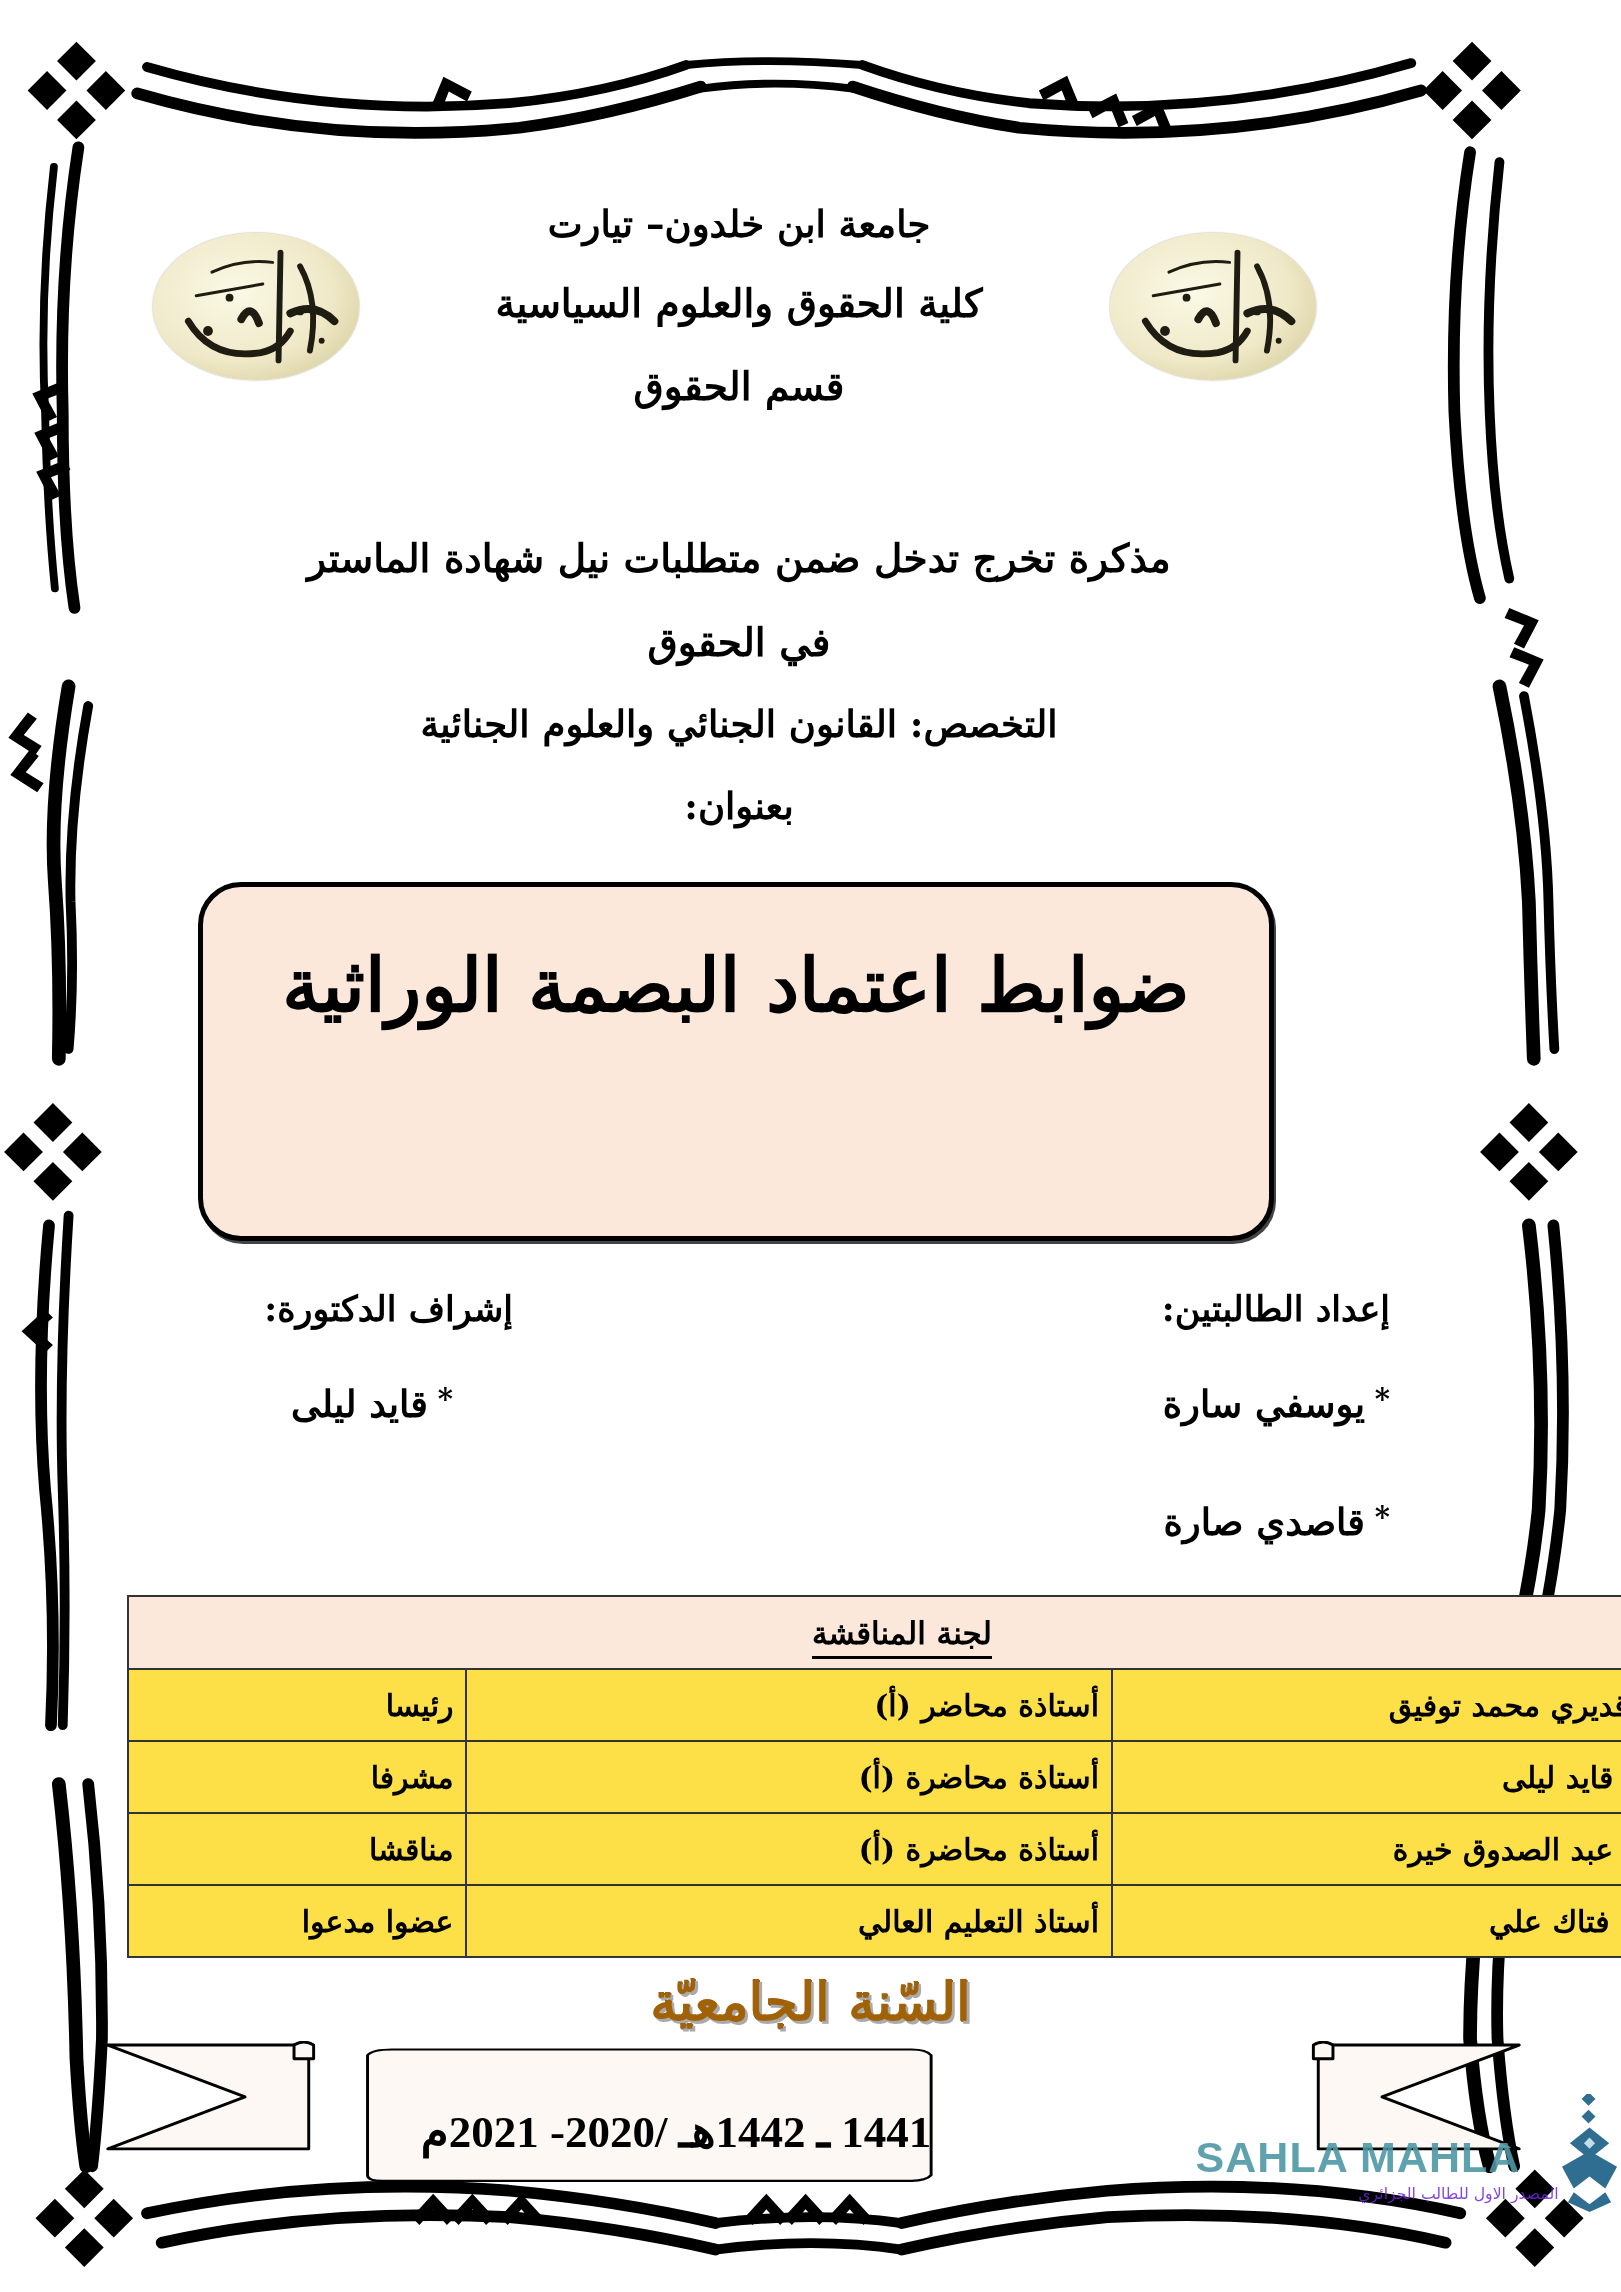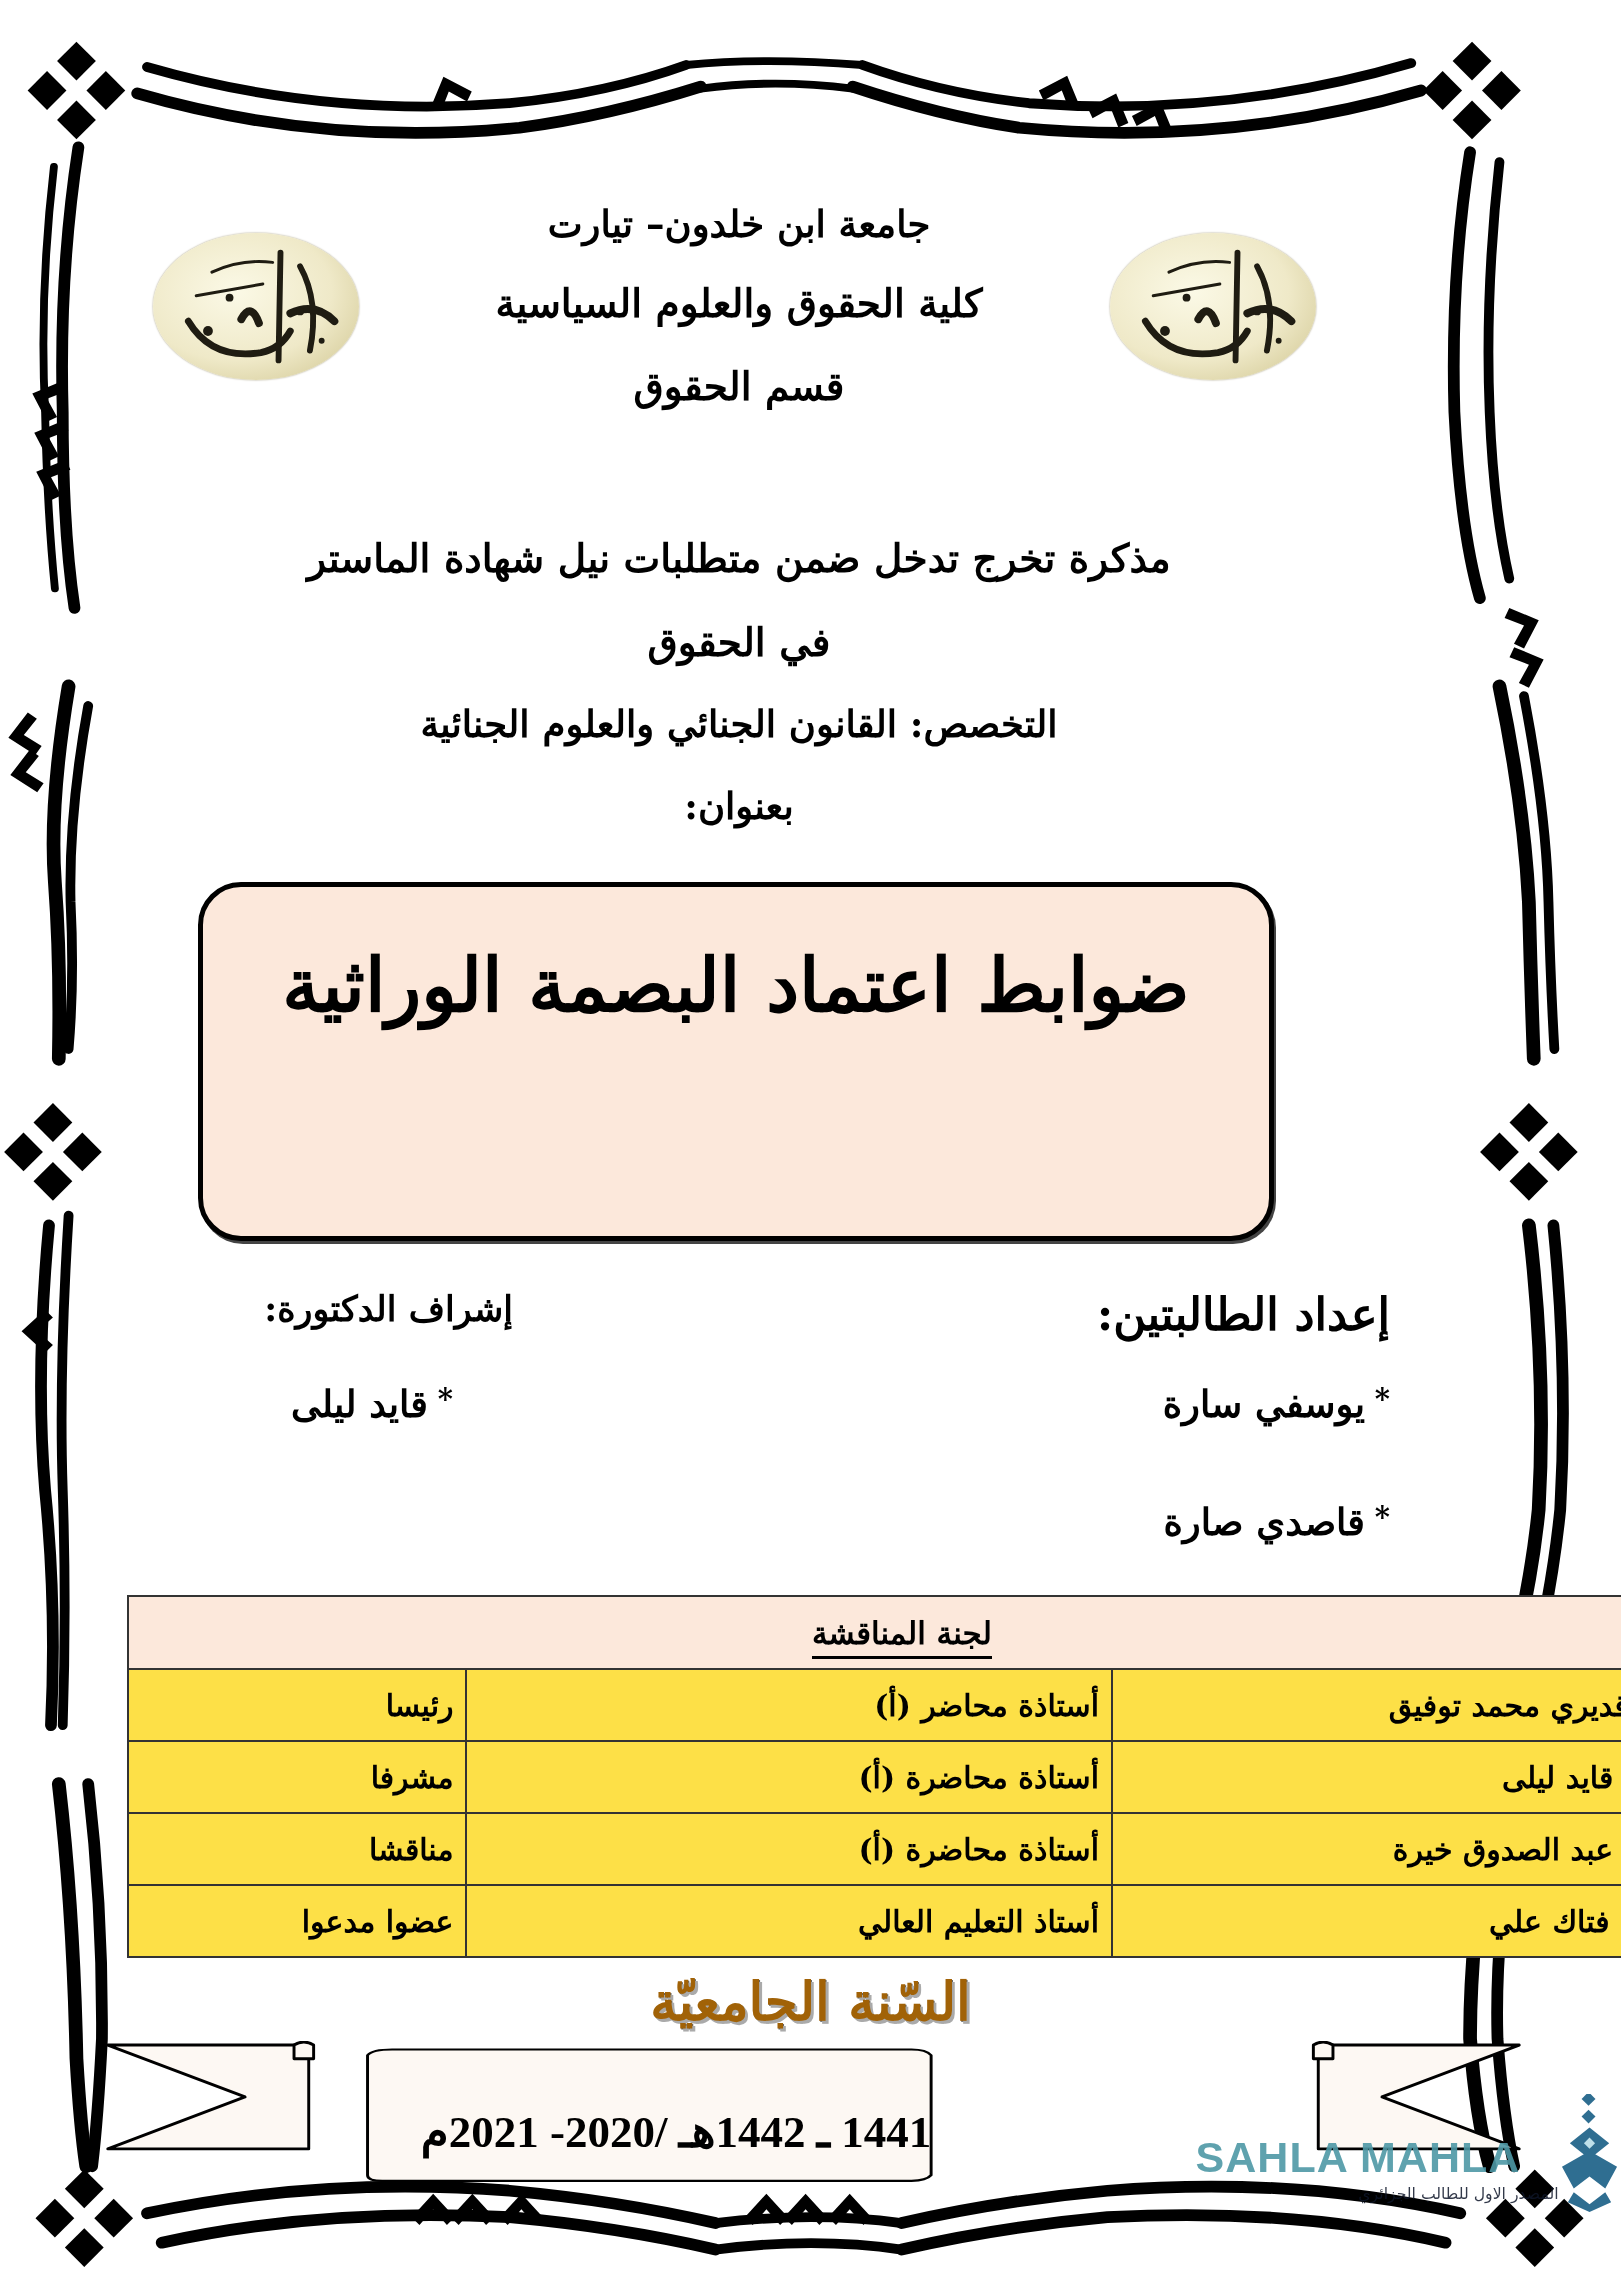--- a/index.html
+++ b/index.html
@@ -31,21 +31,21 @@
     .title-box {
       position: absolute; left: 198px; top: 882px; width: 1076px; height: 359px;
       background: #fce8db; border: 5.9px solid #000; border-radius: 43px; box-sizing: border-box;
       direction: rtl; text-align: center; font-weight: bold;
       box-shadow: 2px 2.9px 0 #444;
     }
     .title-line1 { position: absolute; left: 0; right: 0; top: 55px; font-size: 74px; }
     .title-line2 { position: absolute; left: 0; right: 0; top: 192px; font-size: 74px; }
 
     .rtl { direction: rtl; font-weight: bold; }
-    .prep-label { right: 231px; top: 1288px; font-size: 45px; }
+    .prep-label { right: 231px; top: 1288px; font-size: 35px; }
     .sup-label { right: 1108px; top: 1288px; font-size: 35px; }
     .student1 { right: 231px; top: 1382px; font-size: 37px; }
     .student2 { right: 231px; top: 1472px; font-size: 37px; margin-top: 28px; }
     .supervisor { right: 1168px; top: 1382px; font-size: 37px; }
     .star { font-size: 29px; vertical-align: top; margin-left: 9.8px; }
 
     .jury-table {
       position: absolute; left: 127px; top: 1595px; width: 1550px; border-collapse: collapse;
       direction: rtl; font-weight: bold;
     }
@@ -72,21 +72,21 @@
       font-size: 45px; font-weight: bold; direction: rtl; font-family: "Liberation Serif", serif;
     }
 
     .watermark { position: absolute; left: 1176px; top: 2127px; width: 445px; height: 88px; }
     .wm-text {
       position: absolute; left: 19.6px; top: 5.9px; font-family: "Liberation Sans", sans-serif;
       font-size: 43px; color: #4e98a6; opacity: 0.9; letter-spacing: 1px; font-weight: bold;
     }
     .wm-sub {
       position: absolute; left: 19.6px; top: 57px; width: 363px; direction: rtl; text-align: right;
-      font-family: "DejaVu Sans", sans-serif; font-size: 15.7px; color: #0f172a; opacity: 0.85;
+      font-family: "DejaVu Sans", sans-serif; font-size: 15.7px; color: #6d28d9; opacity: 0.85;
     }
     .wm-logo { position: absolute; left: 384px; top: -33px; }
   </style>
 </head>
 <body>
 
 <svg class="border-svg" viewBox="0 0 1654 2339" xmlns="http://www.w3.org/2000/svg">
   <defs>
     <g id="quad">
       <rect x="-14" y="-14" width="28" height="28" transform="translate(0,-30) rotate(45)"></rect>

